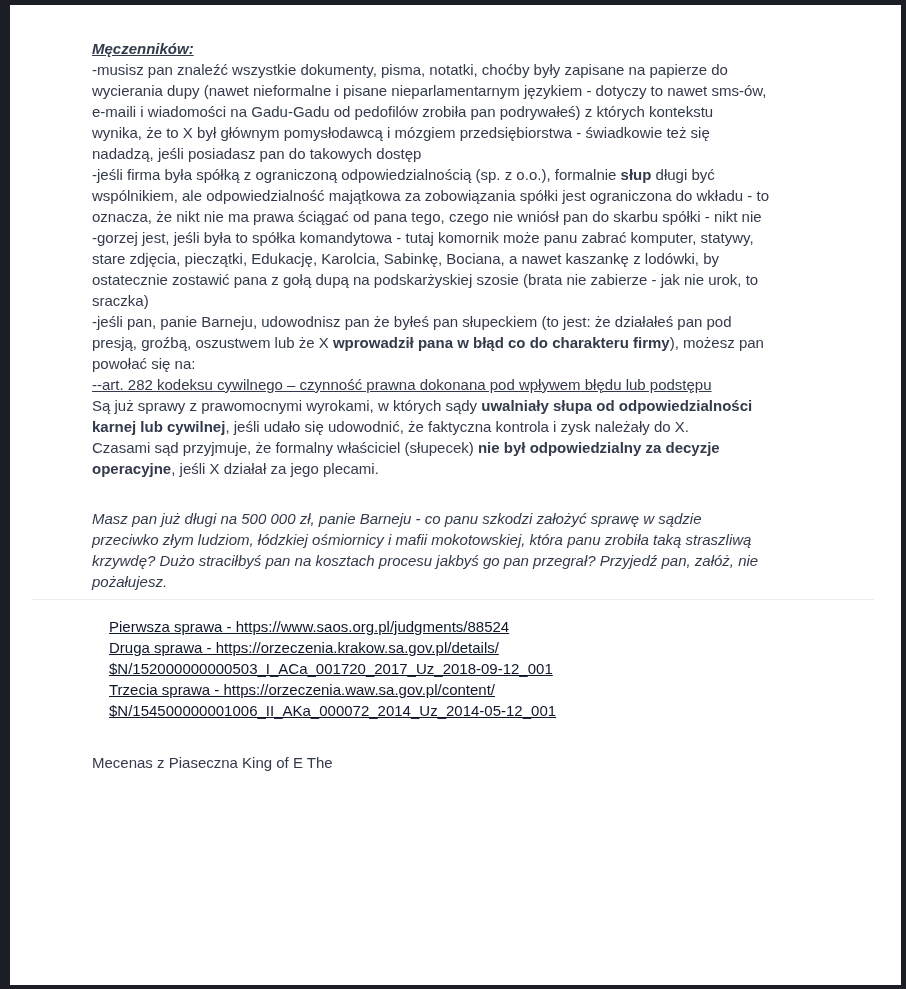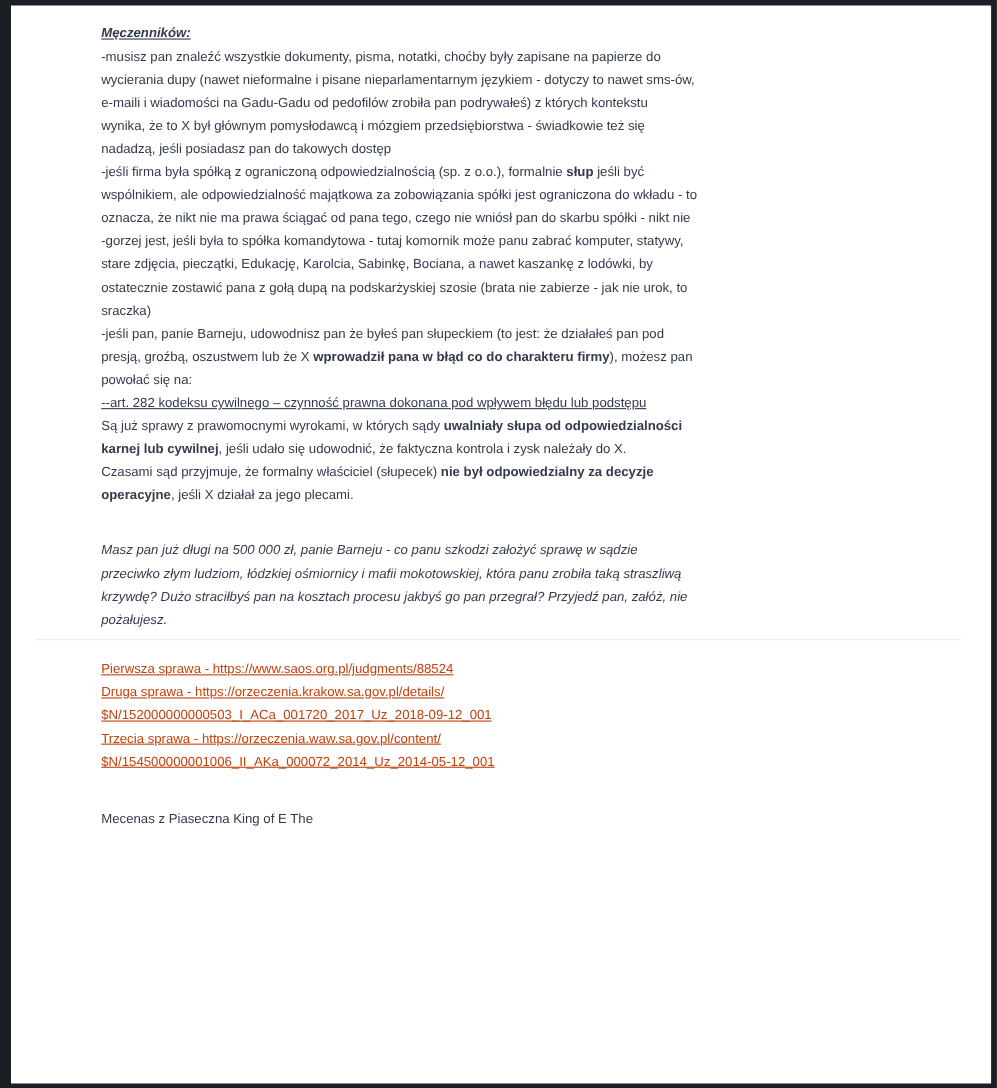--- a/index.html
+++ b/index.html
@@ -21,35 +21,36 @@
     position: absolute;
     left: 10px;
     top: 5px;
     right: 5px;
     bottom: 4px;
     background: #ffffff;
   }
   .content {
     position: absolute;
     left: 82px;
-    top: 15px;
+    top: 33px;
     width: 790px;
     color: #333a4b;
-    font-size: 12px;
+    font-size: 15px;
     line-height: 21px;
   }
   .block { margin: 0; }
   .line { white-space: pre-wrap; }
   .seg-b { font-weight: bold; }
   .seg-i { font-style: italic; }
   .seg-u { text-decoration: underline; }
   .seg-link {
-    color: #c2410c;
+    color: #0f172a;
     text-decoration: underline;
     cursor: pointer;
+    margin-left: 17px;
   }
   
   [data-name="case-law-paragraph"]      { }
   [data-name="call-to-action-paragraph"]{ margin-top: 29px; font-style: italic; }
   [data-name="section-divider"] {
     height: 1px;
     background: #ececec;
     margin: 7px 0 16px -60px;
     width: 842px;
   }
@@ -63,21 +64,21 @@
     <div class="content" id="email-body" data-name="email-body">
         <div class="block" data-name="heading">
           <div class="line" data-name="text-line"><span class="seg-b seg-i seg-u" data-name="bold-text">Męczenników:</span></div>
         </div>
         <div class="block" data-name="advice-paragraph">
           <div class="line" data-name="text-line"><span class="" data-name="text-segment">-musisz pan znaleźć wszystkie dokumenty, pisma, notatki, choćby były zapisane na papierze do</span></div>
           <div class="line" data-name="text-line"><span class="" data-name="text-segment">wycierania dupy (nawet nieformalne i pisane nieparlamentarnym językiem - dotyczy to nawet sms-ów,</span></div>
           <div class="line" data-name="text-line"><span class="" data-name="text-segment">e-maili i wiadomości na Gadu-Gadu od pedofilów zrobiła pan podrywałeś) z których kontekstu</span></div>
           <div class="line" data-name="text-line"><span class="" data-name="text-segment">wynika, że to X był głównym pomysłodawcą i mózgiem przedsiębiorstwa - świadkowie też się</span></div>
           <div class="line" data-name="text-line"><span class="" data-name="text-segment">nadadzą, jeśli posiadasz pan do takowych dostęp</span></div>
-          <div class="line" data-name="text-line"><span class="" data-name="text-segment">-jeśli firma była spółką z ograniczoną odpowiedzialnością (sp. z o.o.), formalnie </span><span class="seg-b" data-name="bold-text">słup</span><span class="" data-name="text-segment"> jeśli być</span></div>
+          <div class="line" data-name="text-line"><span class="" data-name="text-segment">-jeśli firma była spółką z ograniczoną odpowiedzialnością (sp. z o.o.), formalnie </span><span class="seg-b" data-name="bold-text">słup</span><span class="" data-name="text-segment"> długi być</span></div>
           <div class="line" data-name="text-line"><span class="" data-name="text-segment">wspólnikiem, ale odpowiedzialność majątkowa za zobowiązania spółki jest ograniczona do wkładu - to</span></div>
           <div class="line" data-name="text-line"><span class="" data-name="text-segment">oznacza, że nikt nie ma prawa ściągać od pana tego, czego nie wniósł pan do skarbu spółki - nikt nie</span></div>
           <div class="line" data-name="text-line"><span class="" data-name="text-segment">-gorzej jest, jeśli była to spółka komandytowa - tutaj komornik może panu zabrać komputer, statywy,</span></div>
           <div class="line" data-name="text-line"><span class="" data-name="text-segment">stare zdjęcia, pieczątki, Edukację, Karolcia, Sabinkę, Bociana, a nawet kaszankę z lodówki, by</span></div>
           <div class="line" data-name="text-line"><span class="" data-name="text-segment">ostatecznie zostawić pana z gołą dupą na podskarżyskiej szosie (brata nie zabierze - jak nie urok, to</span></div>
           <div class="line" data-name="text-line"><span class="" data-name="text-segment">sraczka)</span></div>
           <div class="line" data-name="text-line"><span class="" data-name="text-segment">-jeśli pan, panie Barneju, udowodnisz pan że byłeś pan słupeckiem (to jest: że działałeś pan pod</span></div>
           <div class="line" data-name="text-line"><span class="" data-name="text-segment">presją, groźbą, oszustwem lub że X </span><span class="seg-b" data-name="bold-text">wprowadził pana w błąd co do charakteru firmy</span><span class="" data-name="text-segment">), możesz pan</span></div>
           <div class="line" data-name="text-line"><span class="" data-name="text-segment">powołać się na:</span></div>
           <div class="line" data-name="text-line"><span class="seg-u" data-name="text-segment">--art. 282 kodeksu cywilnego – czynność prawna dokonana pod wpływem błędu lub podstępu</span></div>

